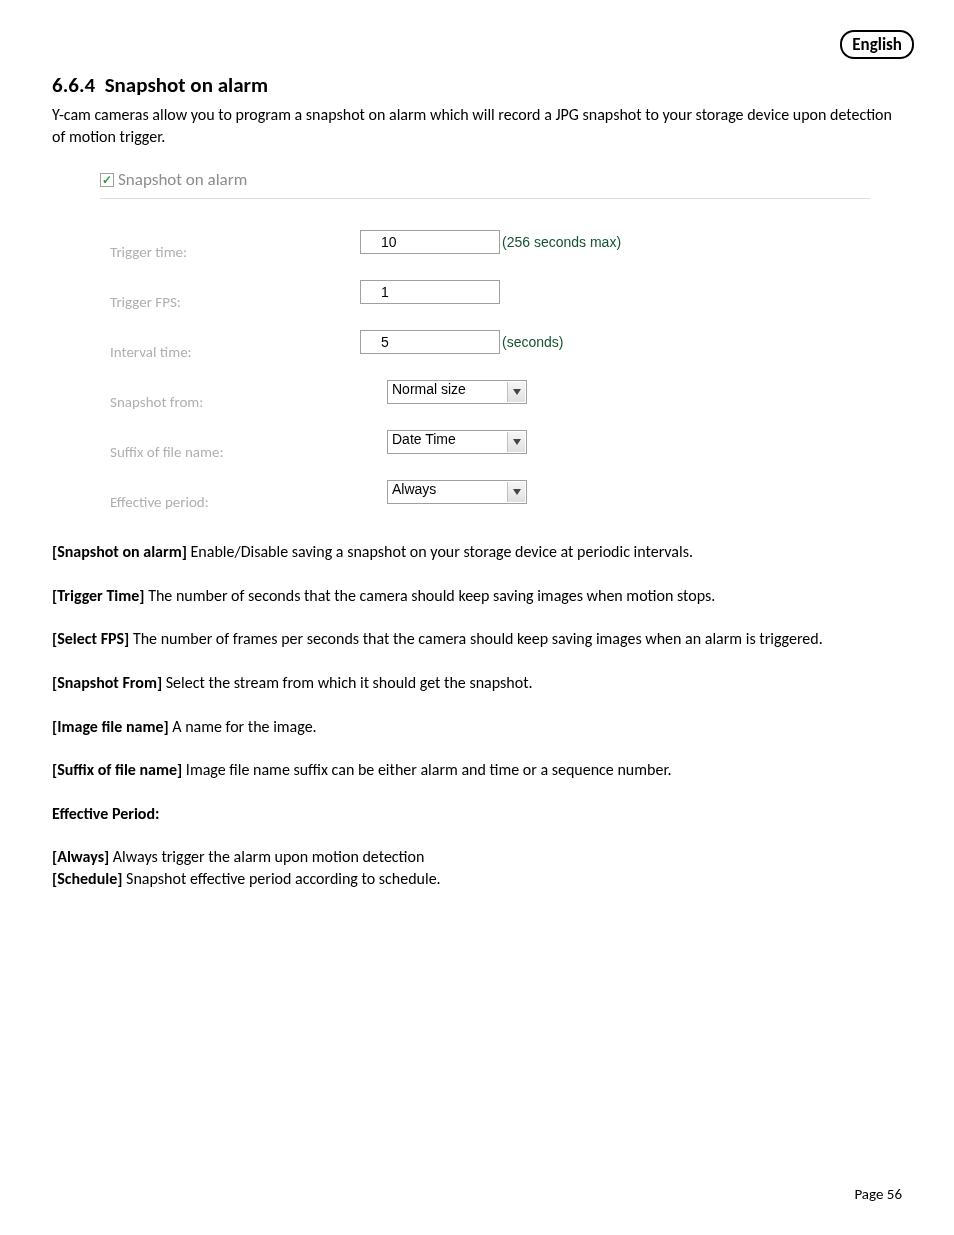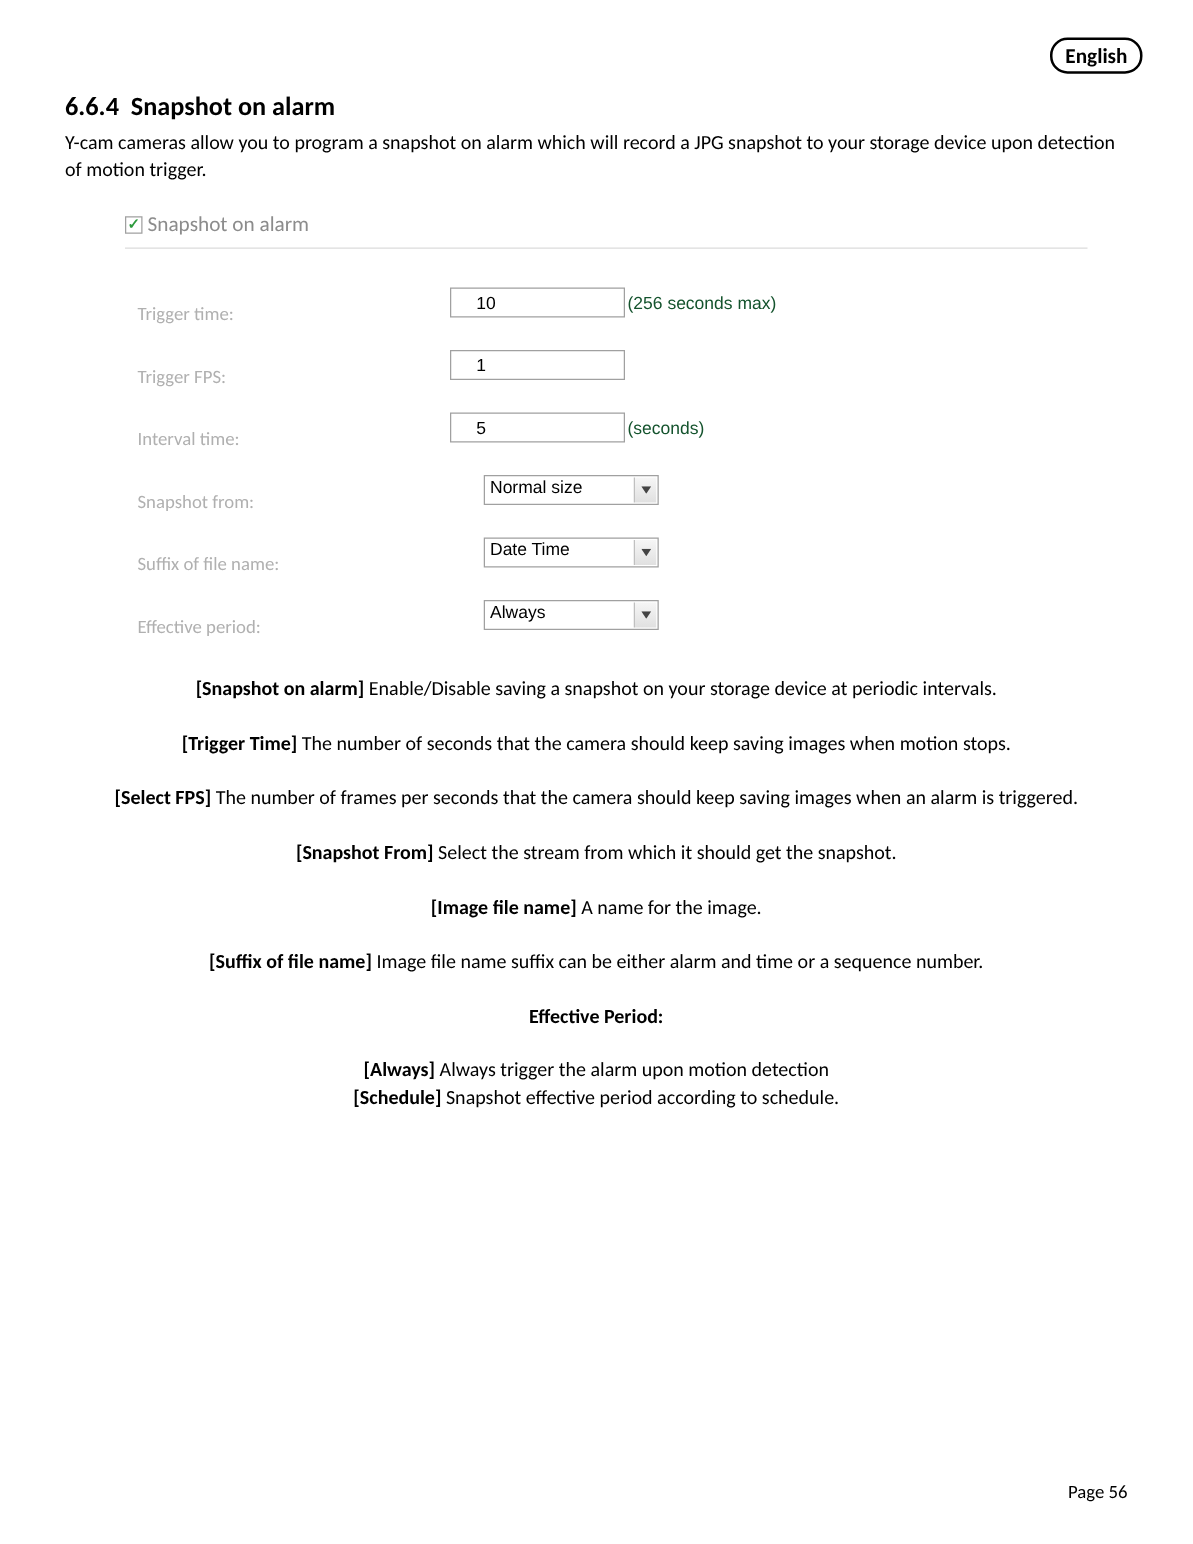--- a/index.html
+++ b/index.html
@@ -104,21 +104,21 @@
     border-left: 1px solid #c0c0c0;
     display: flex; align-items: center; justify-content: center;
   }
   .sel-btn svg { width: 8px; height: 6px; }
   .suffix {
     font-family: Arial, sans-serif;
     font-size: 14px;
     margin-left: 2px;
     color: #14532d;
   }
-  .desc-block { font-size: 16px; line-height: 1.35; text-align: center; }
+  .desc-block { font-size: 16px; line-height: 1.35; }
   .desc-block p { margin: 0 0 22px 0; }
   .desc-block p.tight { margin: 0; }
   .desc-block b { font-weight: 700; }
   .page-num {
     position: absolute;
     bottom: 32px;
     right: 52px;
     font-size: 15px;
   }
 </style>

